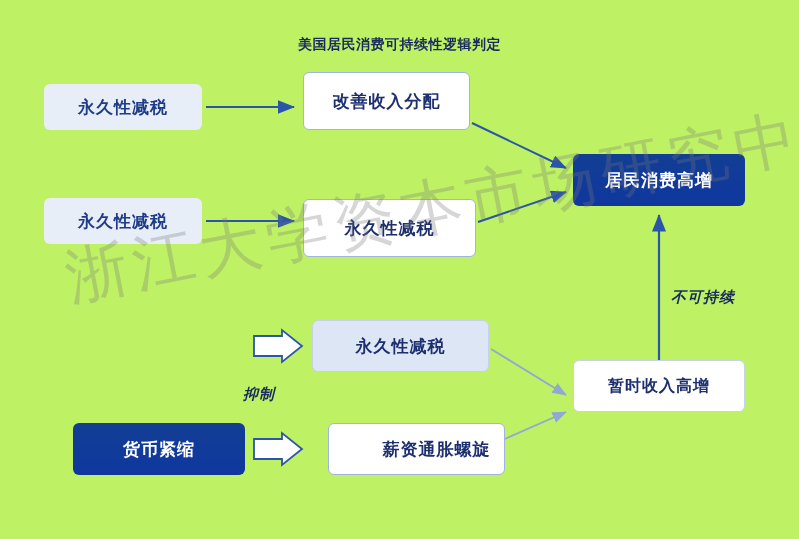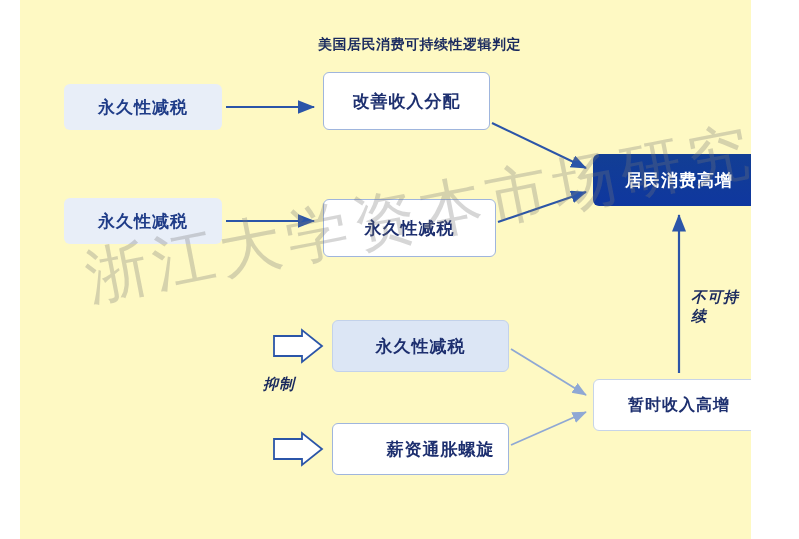--- a/index.html
+++ b/index.html
@@ -2,26 +2,25 @@
 <html><head>
 <meta charset="utf-8">
 <style>
   html, body {
     margin: 0;
     padding: 0;
     background: #ffffff;
   }
   #stage {
     position: relative;
-    width: 731px;
+    width: 799px;
     height: 539px;
-    background: #fef9c3;
+    background: #bef264;
     font-family: "Liberation Sans", sans-serif;
     overflow: hidden;
-    margin-left: 20px;
   }
   
   #title {
     position: absolute;
     left: 0;
     top: 36px;
     width: 799px;
     text-align: center;
     font-size: 14px;
     font-weight: bold;
@@ -76,33 +75,33 @@
 
   
   #n-tax      { left: 44px;  top: 84px;  width: 158px; height: 46px; }
   #n-income   { left: 303px; top: 72px;  width: 167px; height: 58px; }
   #n-tech     { left: 44px;  top: 198px; width: 158px; height: 46px; }
   #n-supply   { left: 303px; top: 199px; width: 173px; height: 58px; }
   #n-consume  { left: 573px; top: 154px; width: 172px; height: 52px; }
   #n-subsidy  { left: 73px;  top: 320px; width: 172px; height: 52px; }
   #n-over     { left: 312px; top: 320px; width: 177px; height: 52px; }
   #n-money    { left: 73px;  top: 423px; width: 172px; height: 52px; }
-  #n-spiral   { left: 312px; top: 423px; width: 177px; height: 52px; padding-left: 40px; }
-  #n-temp     { left: 573px; top: 379px; width: 172px; height: 52px; }
+  #n-spiral   { left: 328px; top: 423px; width: 177px; height: 52px; padding-left: 40px; }
+  #n-temp     { left: 573px; top: 360px; width: 172px; height: 52px; }
 
   
   .freelabel {
     position: absolute;
     font-size: 15px;
     font-weight: bold;
     color: #1a2a5e;
     letter-spacing: 1px;
     font-style: italic;
   }
-  #lb-suppress { left: 243px; top: 375px; }
+  #lb-suppress { left: 243px; top: 385px; }
   #lb-unsust   { left: 671px; top: 288px; }
 
   
   #links {
     position: absolute;
     left: 0; top: 0;
     width: 799px; height: 539px;
     pointer-events: none;
   }
   
@@ -156,20 +155,21 @@
 
     <path d="M254,439 L282,439 L282,433 L302,449 L282,465 L282,459 L254,459 Z" fill="#ffffff" stroke="#2b55a8" stroke-width="1.8"></path>
   </svg>
 
   <div class="node pale" id="n-tax">永久性减税</div>
   <div class="node outline" id="n-income">改善收入分配</div>
   <div class="node pale" id="n-tech">永久性减税</div>
   <div class="node outline" id="n-supply">永久性减税</div>
   <div class="node solid" id="n-consume">居民消费高增</div>
   <div class="node lightfill" id="n-over">永久性减税</div>
+  <div class="node solid" id="n-money">货币紧缩</div>
   <div class="node outline" id="n-spiral">薪资通胀螺旋</div>
   <div class="node thinout" id="n-temp">暂时收入高增</div>
 
   <div class="freelabel" id="lb-suppress">抑制</div>
   <div class="freelabel" id="lb-unsust">不可持续</div>
 
   <div id="watermark">浙江大学资本市场研究中心</div>
 </div>
 
 </body></html>

